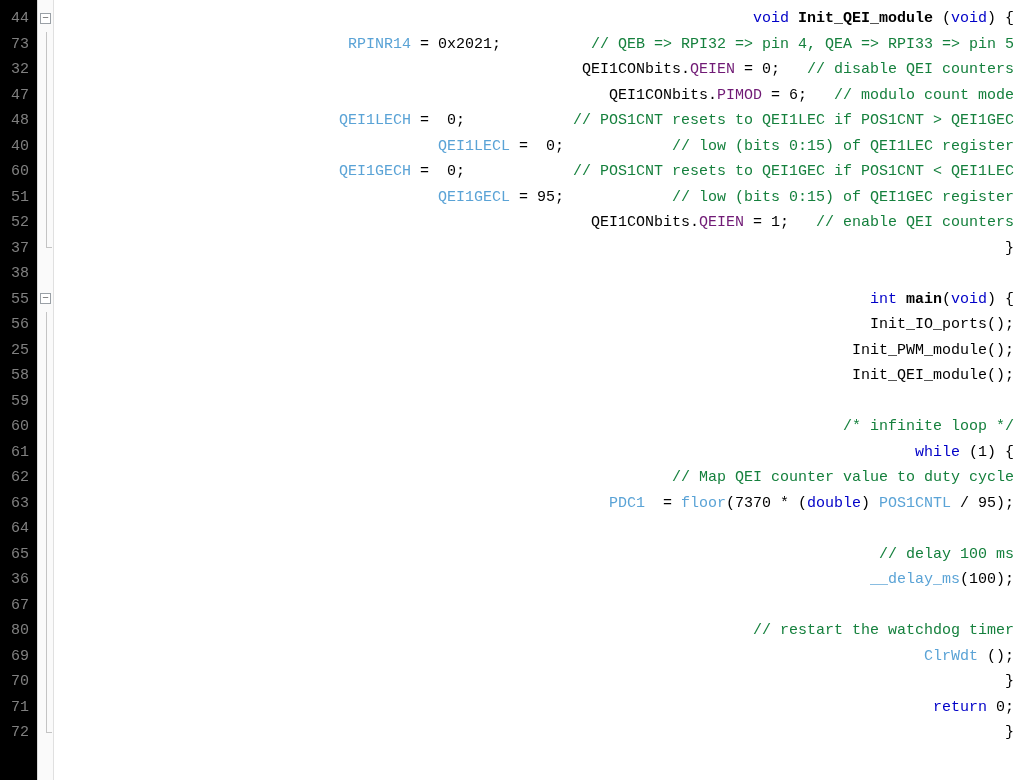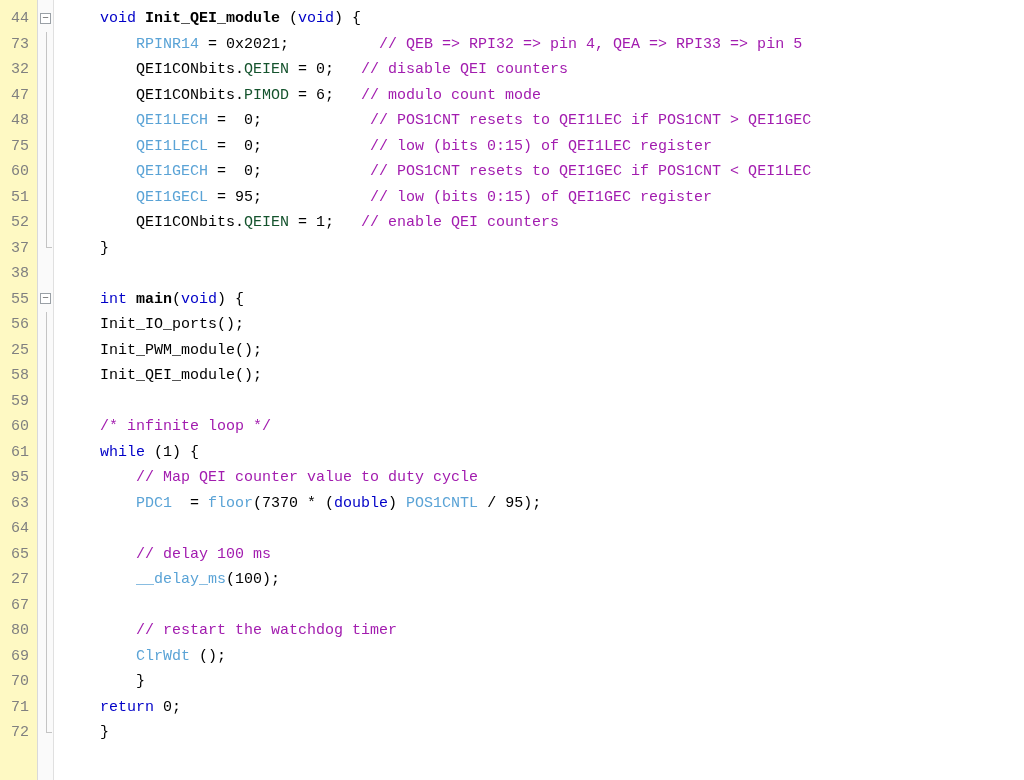--- a/index.html
+++ b/index.html
@@ -11,21 +11,21 @@
     font-size: 15px;
     line-height: 1.7;
   }
   .editor {
     display: flex;
     width: 1024px;
     height: 780px;
     background: #fff;
   }
   .gutter {
-    background: #fef9c3;
+    background: #000000;
     color: #808080;
     text-align: right;
     padding: 6px 8px 6px 4px;
     user-select: none;
     border-right: 1px solid #d9d9d9;
     min-width: 38px;
   }
   .gutter .ln {
     height: 25.5px;
     line-height: 25.5px;
@@ -66,59 +66,60 @@
     left: 50%; top: 0;
     width: 6px; height: 50%;
     border-left: 1px solid #c4c4c4;
     border-bottom: 1px solid #c4c4c4;
   }
   .code {
     padding: 6px 10px;
     white-space: pre;
     overflow: hidden;
     flex: 1;
+    text-align: right;
   }
   .code .row {
     height: 25.5px;
     line-height: 25.5px;
   }
   .kw  { color: #0000c8; }           
   .id  { color: #5aa3d6; }           
-  .grn { color: #14532d; }           
-  .cm  { color: #a21caf; }              
+  .grn { color: #701a75; }           
+  .cm  { color: #15803d; }              
   .bold { font-weight: 700; }
 </style>
 </head>
 <body>
 
 <div class="editor">
   <div class="gutter" id="gutter">
       <div class="ln">44</div>
       <div class="ln">73</div>
       <div class="ln">32</div>
       <div class="ln">47</div>
       <div class="ln">48</div>
-      <div class="ln">75</div>
+      <div class="ln">40</div>
       <div class="ln">60</div>
       <div class="ln">51</div>
       <div class="ln">52</div>
       <div class="ln">37</div>
       <div class="ln">38</div>
       <div class="ln">55</div>
       <div class="ln">56</div>
       <div class="ln">25</div>
       <div class="ln">58</div>
       <div class="ln">59</div>
       <div class="ln">60</div>
       <div class="ln">61</div>
-      <div class="ln">95</div>
+      <div class="ln">62</div>
       <div class="ln">63</div>
       <div class="ln">64</div>
       <div class="ln">65</div>
-      <div class="ln">27</div>
+      <div class="ln">36</div>
       <div class="ln">67</div>
       <div class="ln">80</div>
       <div class="ln">69</div>
       <div class="ln">70</div>
       <div class="ln">71</div>
       <div class="ln">72</div>
     </div>
   <div class="fold-col" id="foldcol">
       <div class="fc"><span class="fold-box">−</span></div>
       <div class="fc">

